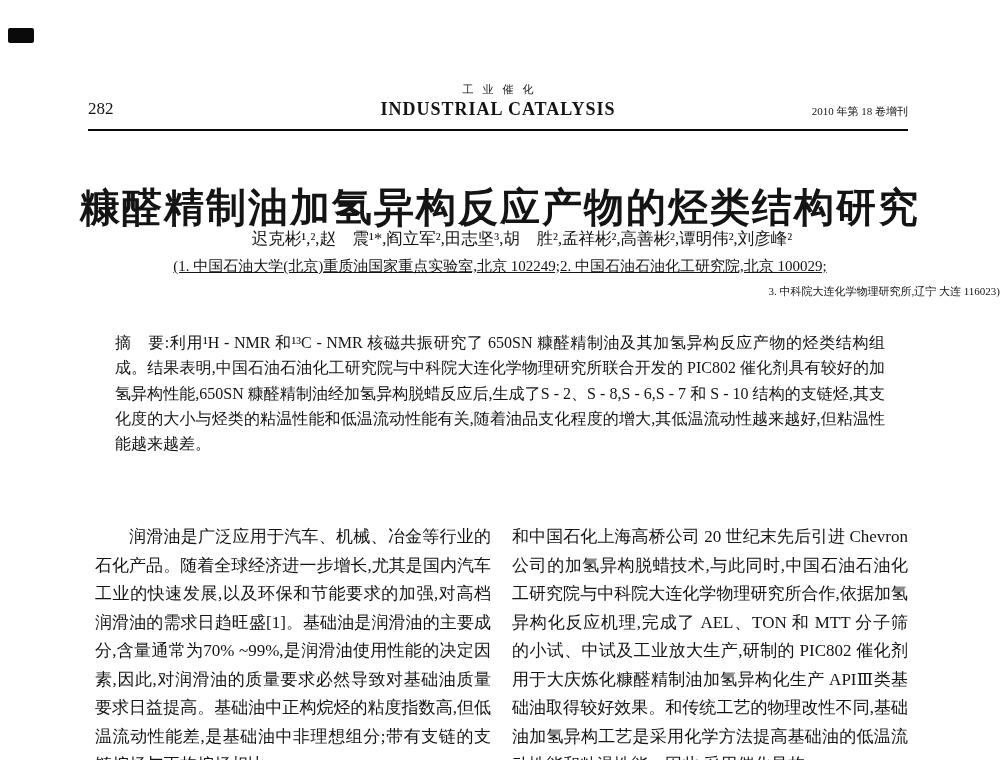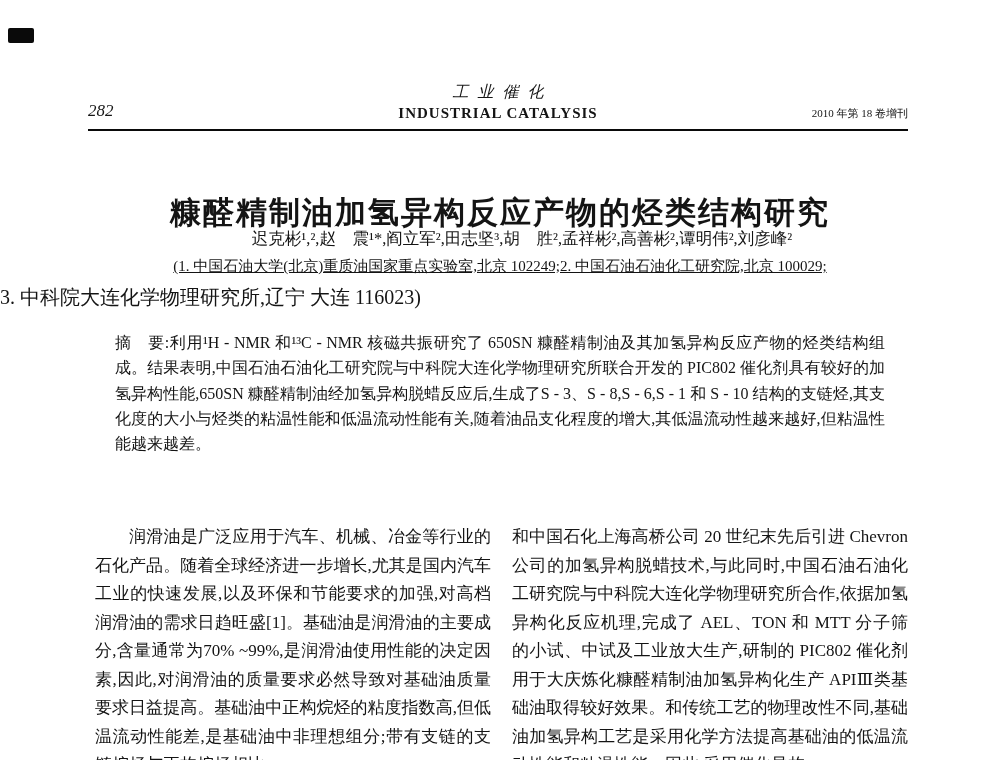--- a/index.html
+++ b/index.html
@@ -30,33 +30,31 @@
       left: 88px;
       right: 92px;
       top: 82px;
       display: grid;
       grid-template-columns: 1fr auto 1fr;
       align-items: end;
     }
     .page-num {
       font-size: 17px;
       padding-bottom: 1px;
-      font-style: italic;
     }
     .journal-block {
       text-align: center;
     }
     .journal-cn {
-      font-size: 16px;
+      font-size: 11px;
       letter-spacing: 9px;
       padding-left: 9px; 
-      font-style: italic;
     }
     .journal-en {
-      font-size: 15px;
+      font-size: 18px;
       font-weight: bold;
       letter-spacing: 1px;
       margin-top: 2px;
     }
     .issue {
       font-size: 11px;
       text-align: right;
       padding-bottom: 1px;
     }
     .rule {
@@ -65,23 +63,23 @@
       right: 92px;
       top: 129px;
       height: 0;
       border-top: 2px solid #0a0a0a;
     }
     .title {
       position: absolute;
       left: 0;
       right: 0;
       top: 180px;
-      margin: 12px;
+      margin: 0;
       text-align: center;
-      font-size: 31px;
+      font-size: 40px;
       font-weight: bold;
       letter-spacing: 2px;
     }
     .authors {
       position: absolute;
       left: 0;
       right: 0;
       top: 228px;
       text-align: center;
       font-size: 16.5px;
@@ -94,22 +92,22 @@
       top: 257px;
       text-align: center;
       font-size: 15px;
       text-decoration: underline;
     }
     .affil-2 {
       position: absolute;
       left: 0;
       right: 0;
       top: 284px;
-      text-align: left;
-      font-size: 20px;
+      text-align: right;
+      font-size: 11px;
     }
     .abstract-block {
       position: absolute;
       left: 115px;
       width: 770px;
       top: 330px;
       font-size: 16px;
       line-height: 25.3px;
     }
     .abstract-block p {
@@ -163,21 +161,21 @@
 
   <h1 class="title">糠醛精制油加氢异构反应产物的烃类结构研究</h1>
 
   <div class="authors">迟克彬¹,²,赵　震¹*,阎立军²,田志坚³,胡　胜²,孟祥彬²,高善彬²,谭明伟²,刘彦峰²</div>
 
   <div class="affil-1">(1. 中国石油大学(北京)重质油国家重点实验室,北京 102249;2. 中国石油石油化工研究院,北京 100029;</div>
 
   <div class="affil-2">3. 中科院大连化学物理研究所,辽宁 大连 116023)</div>
 
   <div class="abstract-block">
-    <p class="abstract-p"><span class="label">摘　要:</span><span>利用¹H - NMR 和¹³C - NMR 核磁共振研究了 650SN 糠醛精制油及其加氢异构反应产物的烃类结构组成。结果表明,中国石油石油化工研究院与中科院大连化学物理研究所联合开发的 PIC802 催化剂具有较好的加氢异构性能,650SN 糠醛精制油经加氢异构脱蜡反应后,生成了S - 3、S - 8,S - 6,S - 1 和 S - 10 结构的支链烃,其支化度的大小与烃类的粘温性能和低温流动性能有关,随着油品支化程度的增大,其低温流动性越来越好,但粘温性能越来越差。</span></p>
+    <p class="abstract-p"><span class="label">摘　要:</span><span>利用¹H - NMR 和¹³C - NMR 核磁共振研究了 650SN 糠醛精制油及其加氢异构反应产物的烃类结构组成。结果表明,中国石油石油化工研究院与中科院大连化学物理研究所联合开发的 PIC802 催化剂具有较好的加氢异构性能,650SN 糠醛精制油经加氢异构脱蜡反应后,生成了S - 2、S - 8,S - 6,S - 7 和 S - 10 结构的支链烃,其支化度的大小与烃类的粘温性能和低温流动性能有关,随着油品支化程度的增大,其低温流动性越来越好,但粘温性能越来越差。</span></p>
   </div>
 
   <div class="columns">
     <p class="col col-left">润滑油是广泛应用于汽车、机械、冶金等行业的石化产品。随着全球经济进一步增长,尤其是国内汽车工业的快速发展,以及环保和节能要求的加强,对高档润滑油的需求日趋旺盛[1]。基础油是润滑油的主要成分,含量通常为70% ~99%,是润滑油使用性能的决定因素,因此,对润滑油的质量要求必然导致对基础油质量要求日益提高。基础油中正构烷烃的粘度指数高,但低温流动性能差,是基础油中非理想组分;带有支链的支链烷烃与正构烷烃相比</p>
     <p class="col col-right">和中国石化上海高桥公司 20 世纪末先后引进 Chevron 公司的加氢异构脱蜡技术,与此同时,中国石油石油化工研究院与中科院大连化学物理研究所合作,依据加氢异构化反应机理,完成了 AEL、TON 和 MTT 分子筛的小试、中试及工业放大生产,研制的 PIC802 催化剂用于大庆炼化糠醛精制油加氢异构化生产 APIⅢ类基础油取得较好效果。和传统工艺的物理改性不同,基础油加氢异构工艺是采用化学方法提高基础油的低温流动性能和粘温性能。因此,采用催化异构</p>
   </div>
 
 </div>
 
 </body></html>

